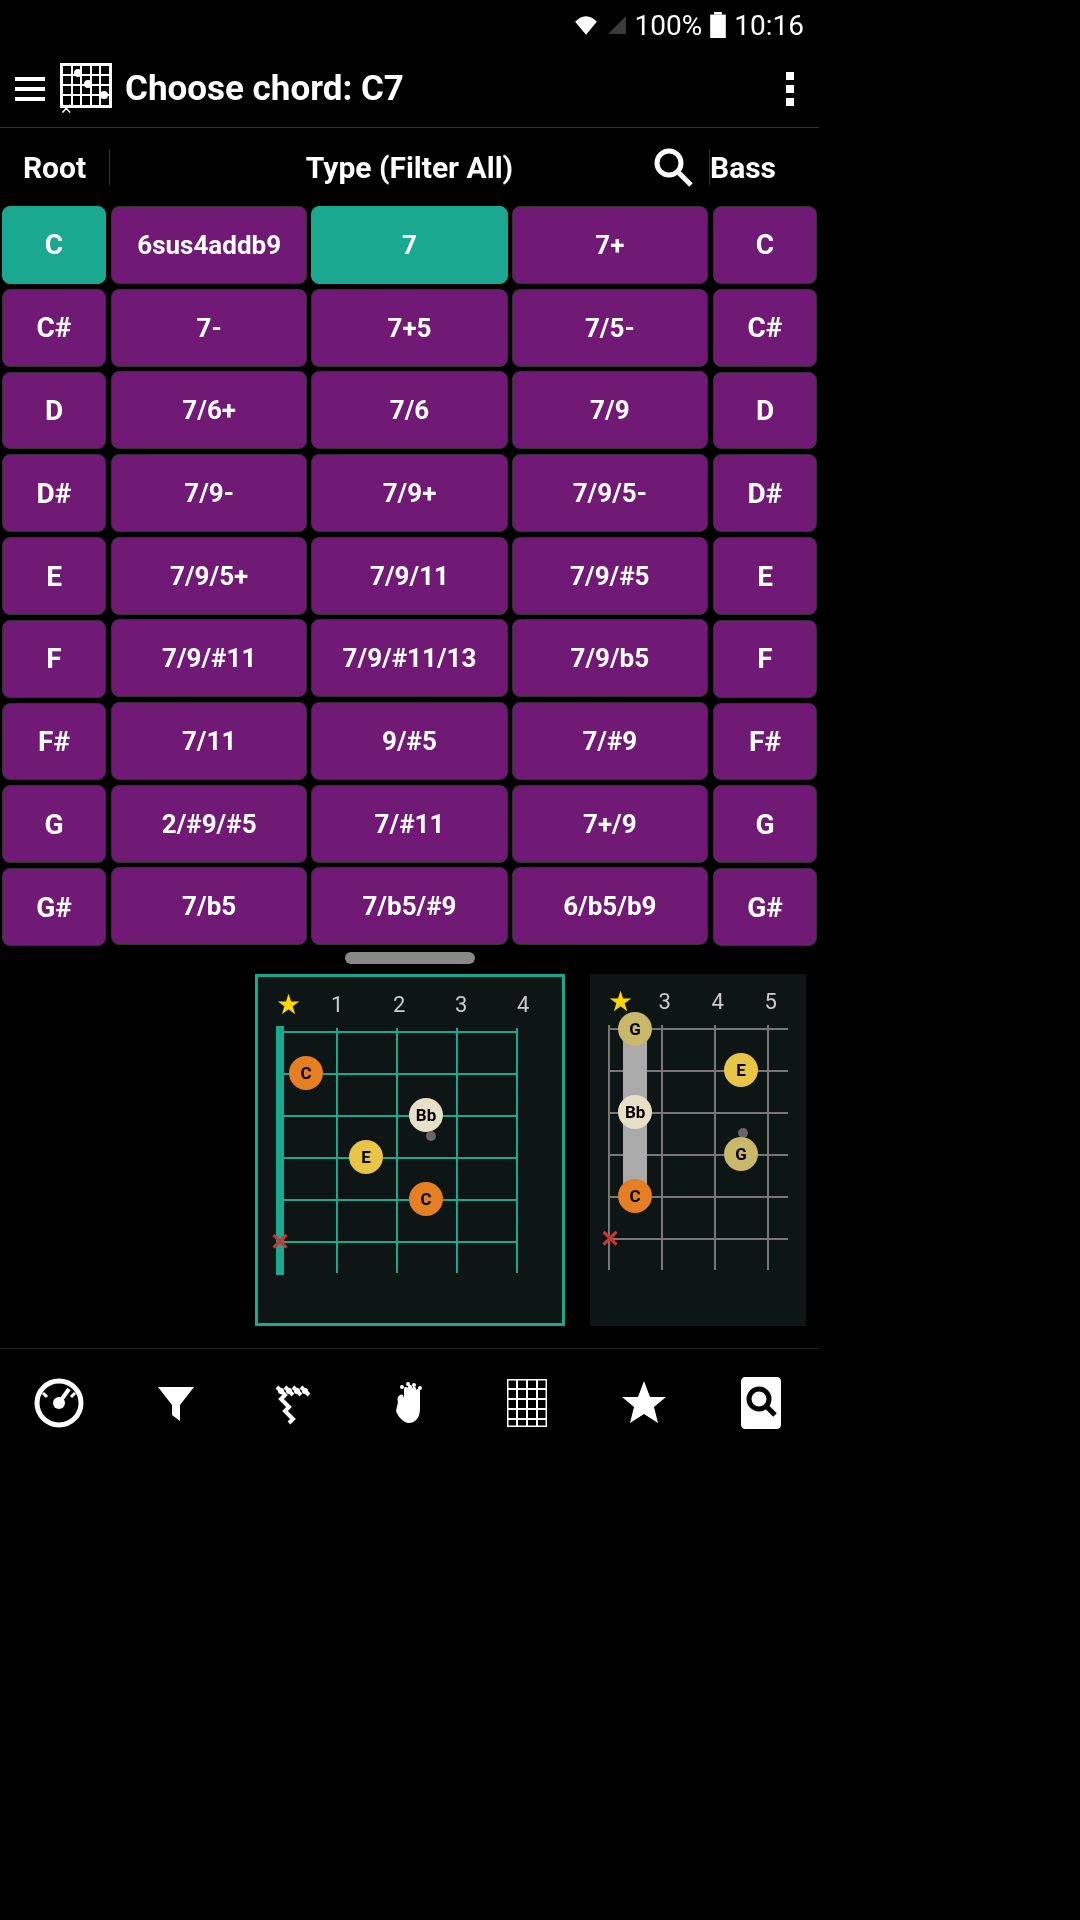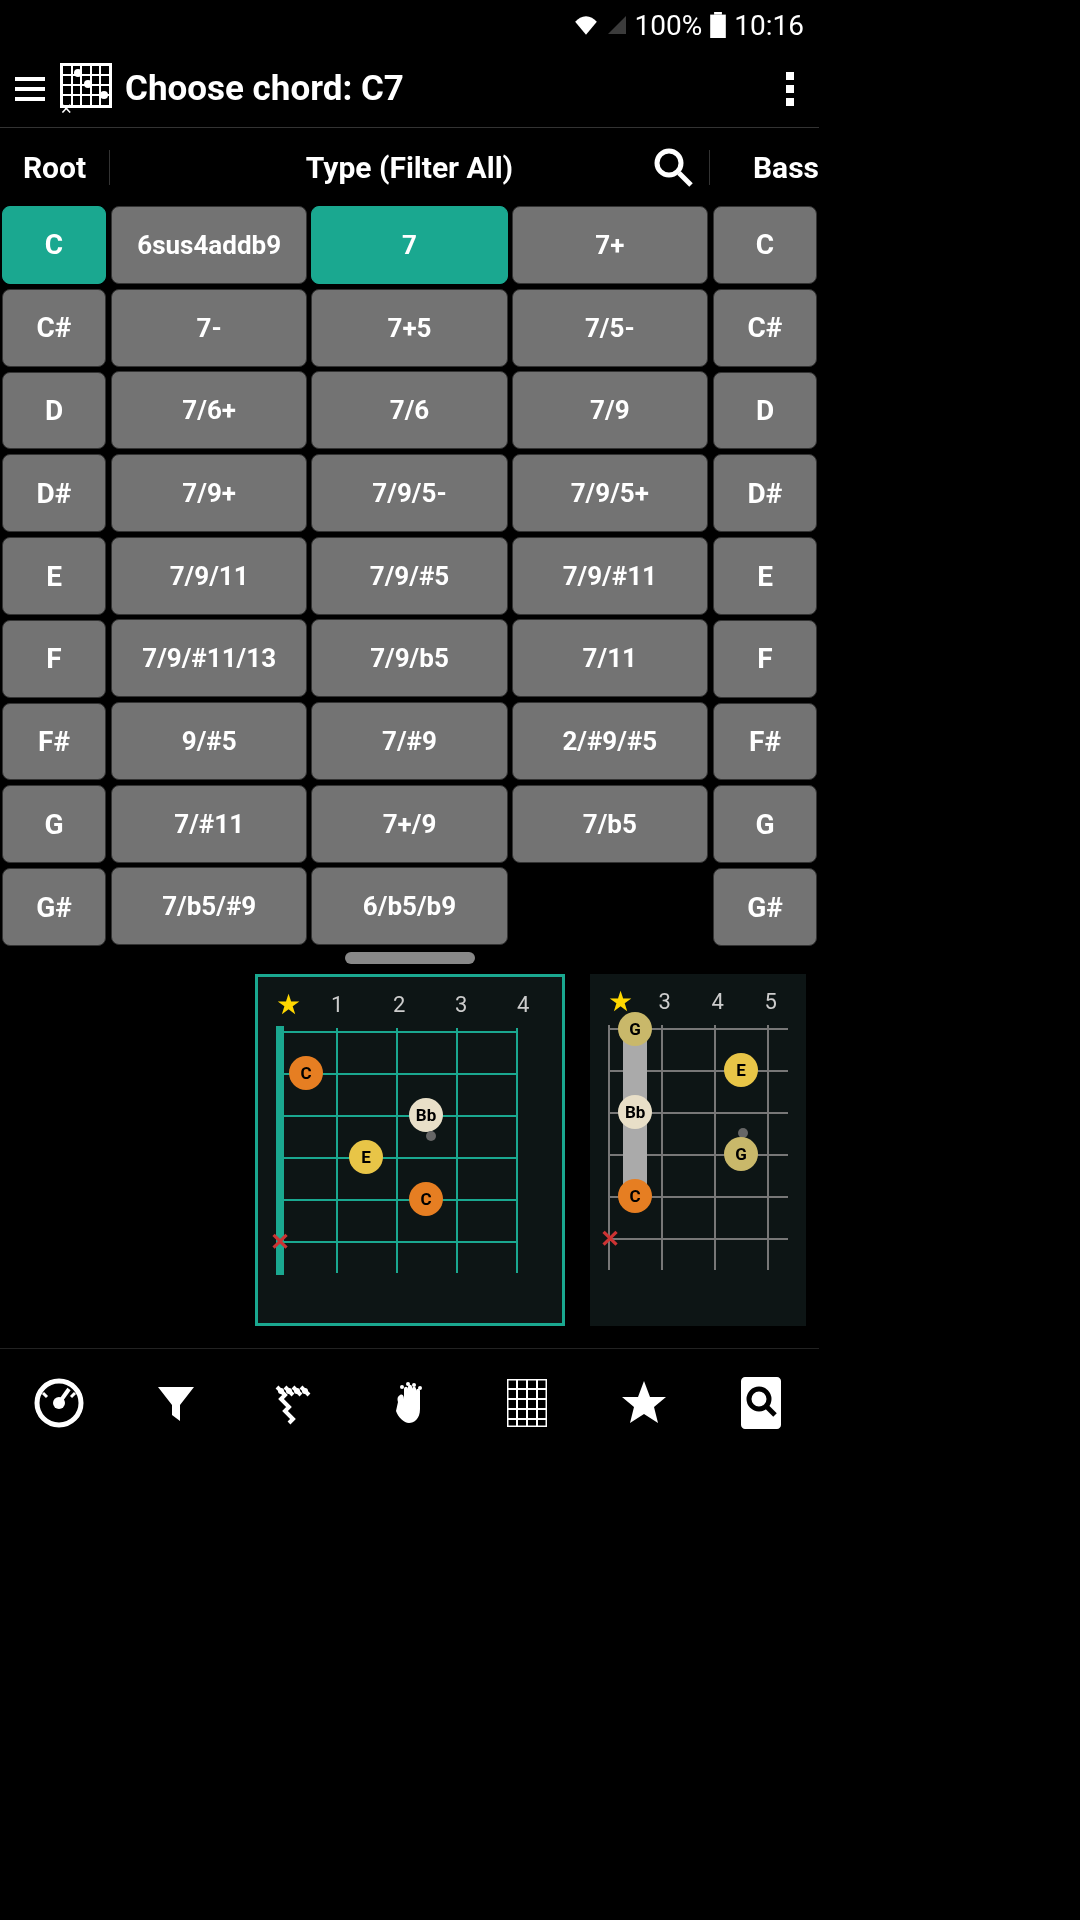--- a/index.html
+++ b/index.html
@@ -101,21 +101,21 @@
   align-items: center;
   justify-content: center;
   position: relative;
 }
 .search-btn {
   position: absolute;
   right: 15px;
 }
 .col-bass {
   width: 110px;
-  text-align: right;
+  text-align: left;
   border-left: 1px solid #333;
 }
 
 
 .picker {
   display: flex;
   height: 740px;
   overflow: hidden;
 }
 .picker-col {
@@ -128,21 +128,21 @@
   width: 108px;
 }
 .picker-col.type-cols {
   flex: 1;
   display: grid;
   grid-template-columns: 1fr 1fr 1fr;
   gap: 4px;
   padding: 0 3px;
 }
 .cell {
-  background: #737373;
+  background: #701a75;
   border: 1px solid #333;
   border-radius: 8px;
   height: 78px;
   display: flex;
   align-items: center;
   justify-content: center;
   font-size: 28px;
   font-weight: bold;
 }
 .cell.selected {
@@ -373,20 +373,21 @@
   <div class="picker-col type-cols" id="type-grid">
       <div class="cell type-cell">6sus4addb9</div>
       <div class="cell type-cell selected">7</div>
       <div class="cell type-cell">7+</div>
       <div class="cell type-cell">7-</div>
       <div class="cell type-cell">7+5</div>
       <div class="cell type-cell">7/5-</div>
       <div class="cell type-cell">7/6+</div>
       <div class="cell type-cell">7/6</div>
       <div class="cell type-cell">7/9</div>
+      <div class="cell type-cell">7/9-</div>
       <div class="cell type-cell">7/9+</div>
       <div class="cell type-cell">7/9/5-</div>
       <div class="cell type-cell">7/9/5+</div>
       <div class="cell type-cell">7/9/11</div>
       <div class="cell type-cell">7/9/#5</div>
       <div class="cell type-cell">7/9/#11</div>
       <div class="cell type-cell">7/9/#11/13</div>
       <div class="cell type-cell">7/9/b5</div>
       <div class="cell type-cell">7/11</div>
       <div class="cell type-cell">9/#5</div>

